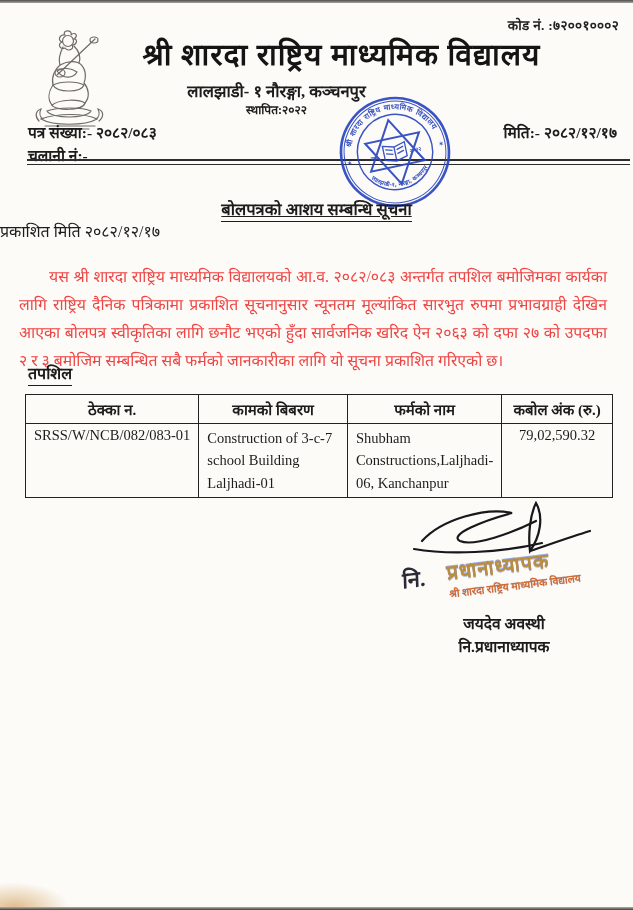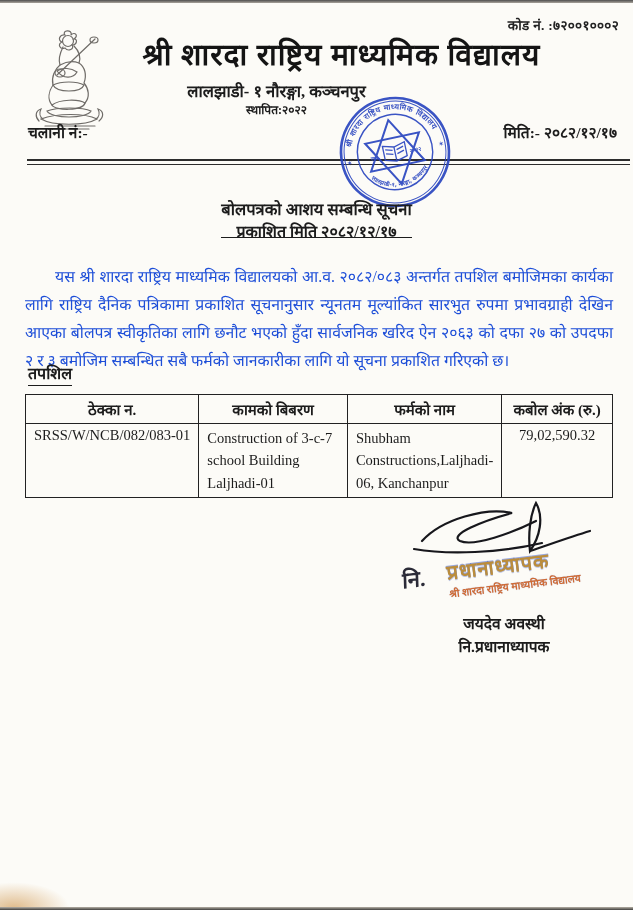--- a/index.html
+++ b/index.html
@@ -34,27 +34,27 @@
   .meta-left{position:absolute;top:121px;left:28px;font-size:15.5px;font-weight:600;line-height:23px;}
   .meta-date{position:absolute;top:121px;right:16px;font-size:15.5px;font-weight:600;}
 
   .double-rule{position:absolute;top:159px;left:27px;right:3px;height:3px;
     border-top:2px solid #2d2d2d;border-bottom:1.5px solid #2d2d2d;}
 
   .seal{position:absolute;top:93px;left:336px;width:118px;height:118px;opacity:.92;}
 
   .notice-title{position:absolute;top:197px;left:0;right:0;text-align:center;
     font-size:16.5px;font-weight:700;}
-  .notice-title span{border-bottom:1.6px solid #1c1c1c;padding-bottom:18px;}
-  .pub-date{position:absolute;top:220px;left:0;right:0;text-align:center;
-    font-size:16px;font-weight:700;}
-
-  .body-par{position:absolute;top:247px;left:25px;width:588px;
+  .notice-title span{border-bottom:1.6px solid #1c1c1c;padding-bottom:2px;text-decoration:underline;}
+  .pub-date{position:absolute;top:220px;left:0;right:0;text-align:left;
+    font-size:16px;font-weight:400;}
+
+  .body-par{position:absolute;top:247px;left:19px;width:588px;
     font-size:15.8px;line-height:1.78;text-align:justify;text-indent:30px;
-    font-weight:500;color:#1d4ed8;}
+    font-weight:500;color:#ef4444;}
 
   .details-label{position:absolute;top:362px;left:28px;font-size:16px;font-weight:700;
     border-bottom:1.6px solid #1c1c1c;padding-bottom:1px;}
 
   table.tender{position:absolute;top:394px;left:25px;width:588px;
     border-collapse:collapse;font-size:14.5px;padding-left:12px;}
   table.tender th,table.tender td{border:1.4px solid #222;padding:3px 8px;vertical-align:top;}
   table.tender th{font-weight:700;text-align:center;font-size:15px;padding:4px 6px;}
   td.c-contract{width:27%;text-align:center;white-space:nowrap;padding-top:5px;}
   td.c-work{width:29%;text-align:left;line-height:1.55;padding-top:5px;}
@@ -104,20 +104,21 @@
       <path d="M18 99 L68 99"></path>
       <path d="M22 102 L62 102"></path>
     </g>
   </svg>
 
   <div class="title">श्री शारदा राष्ट्रिय माध्यमिक विद्यालय</div>
   <div class="address">लालझाडी- १ नौरङ्गा, कञ्चनपुर</div>
   <div class="established">स्थापित:२०२२</div>
 
   <div class="meta-left">
+    <div>पत्र संख्या:- २०८२/०८३</div>
     <div>चलानी नं:-</div>
   </div>
   <div class="meta-date">मिति:- २०८२/१२/१७</div>
 
   <div class="double-rule"></div>
 
   <svg class="seal" viewBox="0 0 116 116">
     <defs>
       <path id="arcTop" d="M 14,60 A 44,44 0 0 1 102,60"></path>
       <path id="arcBottom" d="M 22,66 A 38,38 0 0 0 94,66"></path>

